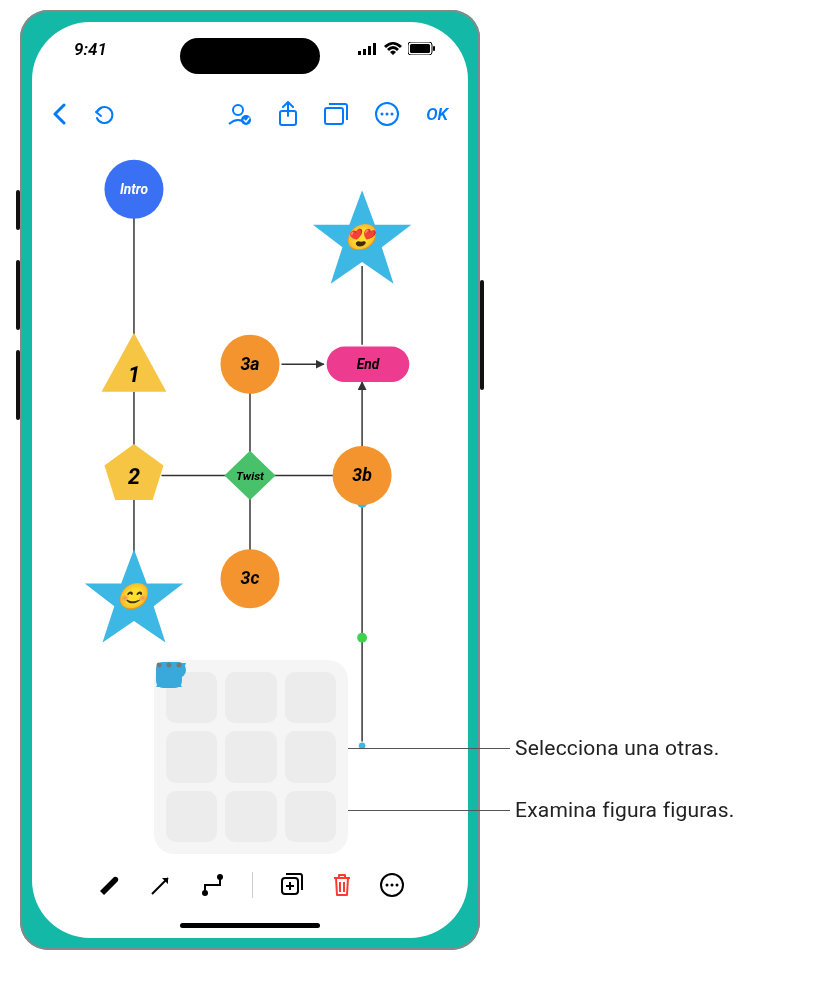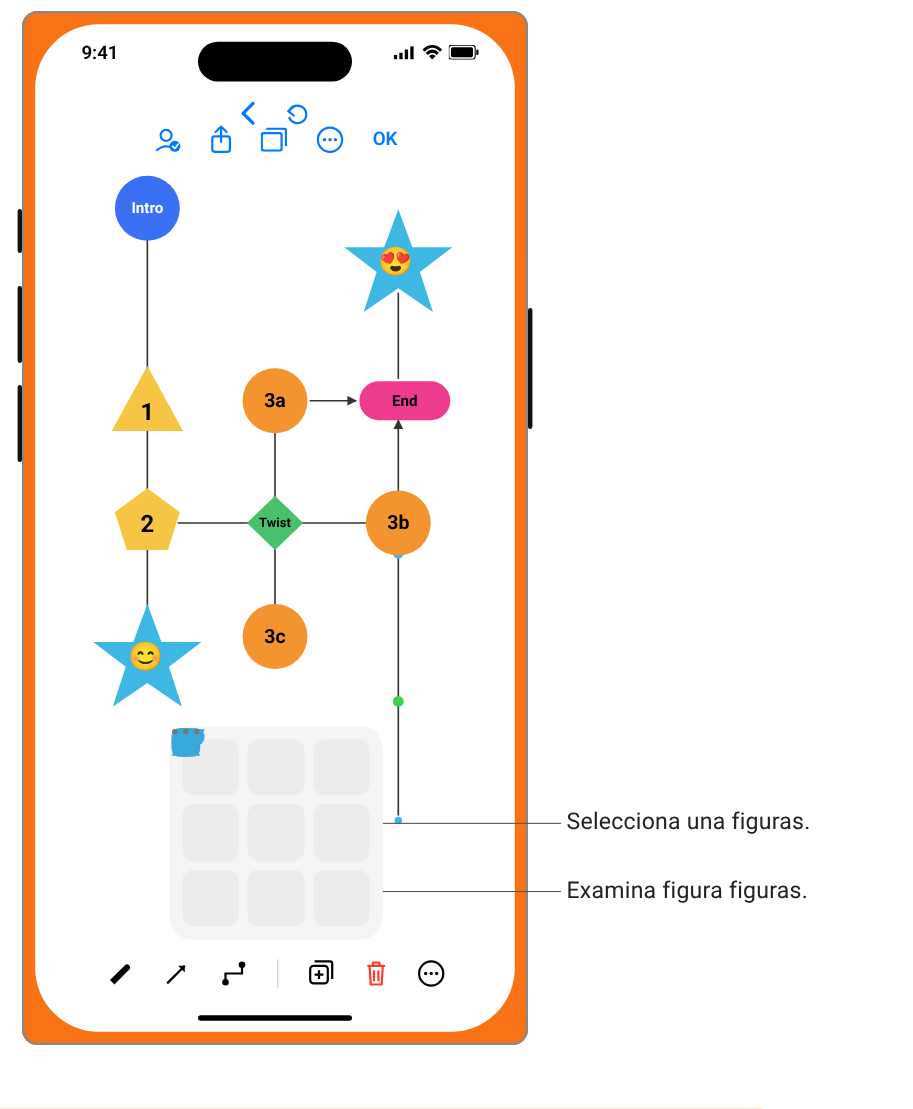--- a/index.html
+++ b/index.html
@@ -11,24 +11,25 @@
     width: 830px;
     height: 1008px;
     position: relative;
   }
   .phone {
     position: absolute;
     left: 20px;
     top: 10px;
     width: 460px;
     height: 940px;
-    border-radius: 14px;
-    background: #f97316;
+    border-radius: 28px;
+    background: #14b8a6;
     padding: 12px;
     box-shadow: 0 0 0 2px #888 inset;
+    font-style: italic;
   }
   .side-btn {
     position: absolute;
     background: #111;
     border-radius: 2px;
   }
   .side-left-1 { left: -4px; top: 180px; width: 4px; height: 40px; }
   .side-left-2 { left: -4px; top: 250px; width: 4px; height: 70px; }
   .side-left-3 { left: -4px; top: 340px; width: 4px; height: 70px; }
   .side-right  { right: -4px; top: 270px; width: 4px; height: 110px; }
@@ -72,21 +73,20 @@
     top: 70px;
     left: 0;
     right: 0;
     height: 44px;
     display: flex;
     align-items: center;
     justify-content: space-between;
     padding: 0 20px;
     color: #007aff;
     font-size: 17px;
-    flex-direction: column;
   }
   .toolbar-left, .toolbar-right { display: flex; align-items: center; gap: 26px; }
   .tbicon { cursor: pointer; display: inline-flex; }
   .ok-text { font-weight: 600; cursor: pointer; }
   .canvas {
     position: absolute;
     top: 124px;
     bottom: 84px;
     left: 0;
     right: 0;
@@ -415,16 +415,16 @@
             <circle cx="18" cy="13" r="1.5" fill="#000"></circle>
           </svg>
       </span>
     </div>
 
     <div class="home-indicator"></div>
   </div>
 </div>
 
 <div class="callout-line" style="left:318px; top:748px; width:192px;"></div>
-<div class="callout" style="left:515px; top:736px;">Selecciona una figuras.</div>
+<div class="callout" style="left:515px; top:736px;">Selecciona una otras.</div>
 
 <div class="callout-line" style="left:318px; top:810px; width:192px;"></div>
 <div class="callout" style="left:515px; top:798px;">Examina figura figuras.</div>
 
 </body></html>

